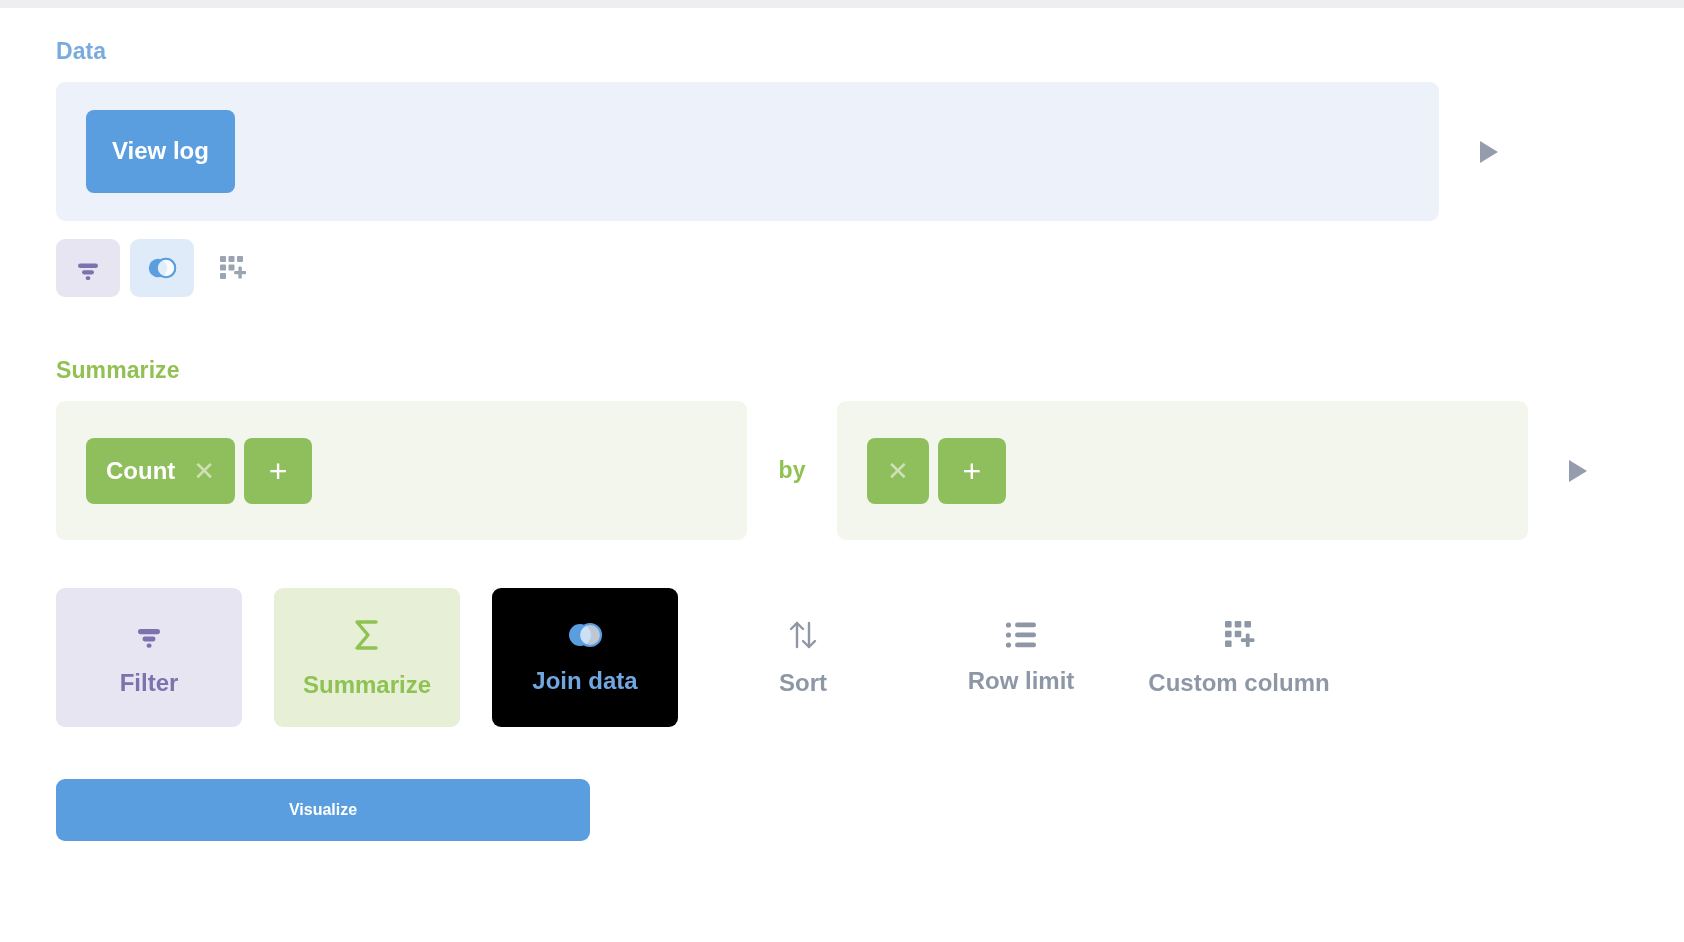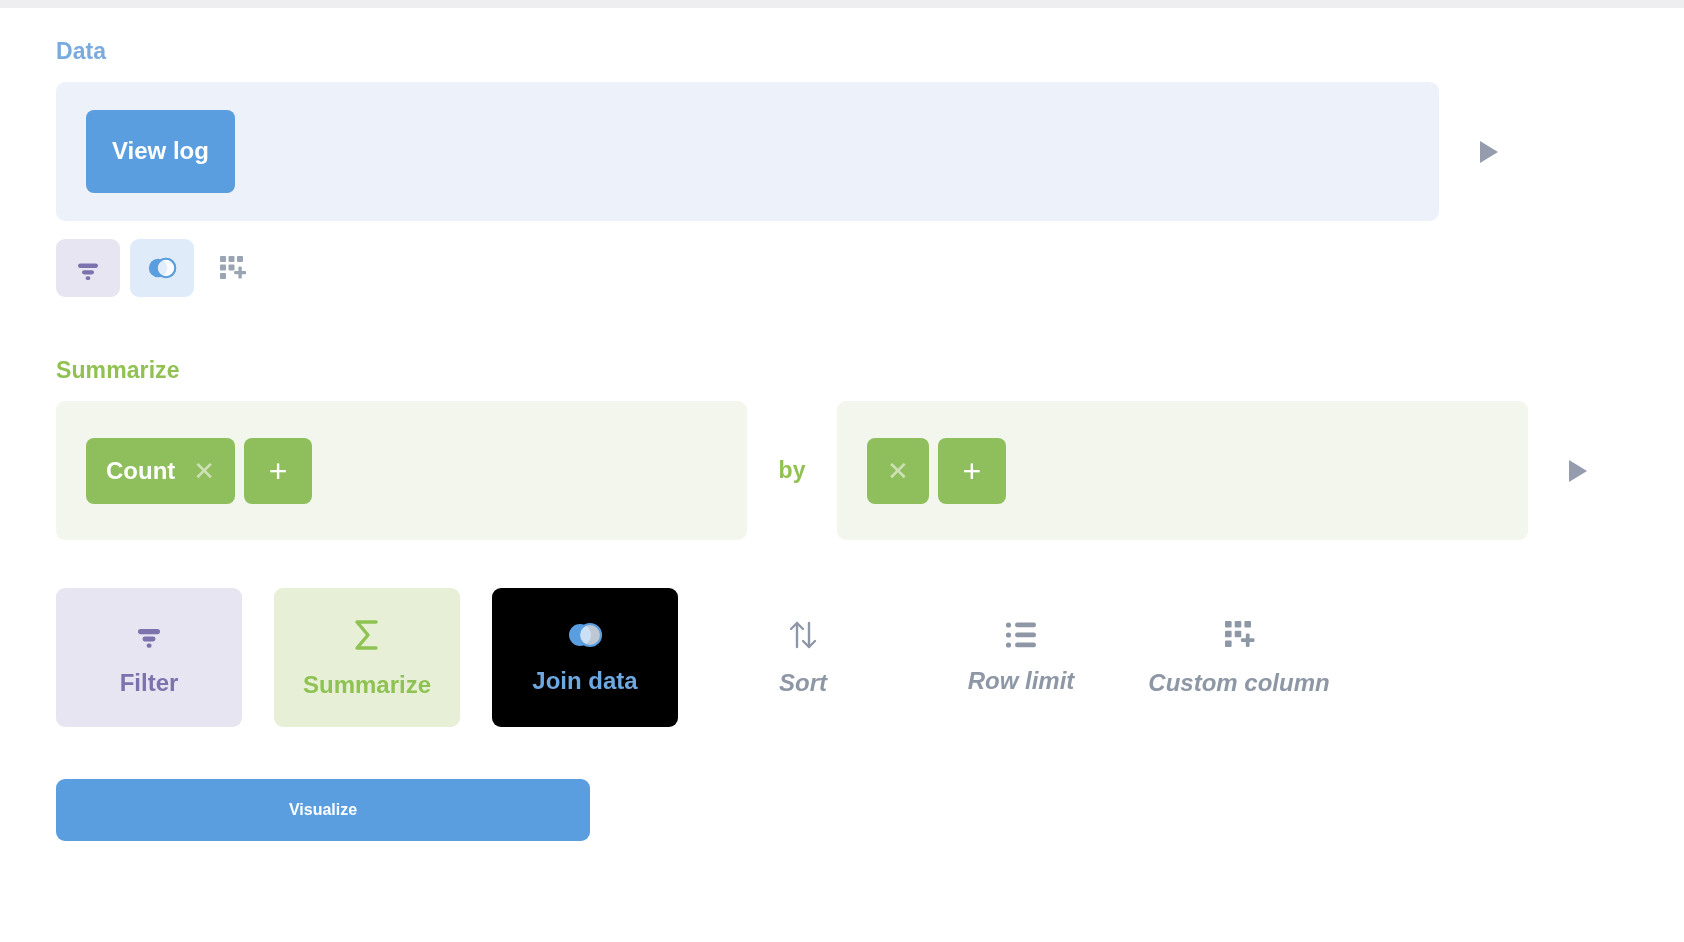--- a/index.html
+++ b/index.html
@@ -193,21 +193,21 @@
   .action-card .action-label {
     font-size: 24px;
     font-weight: bold;
   }
   .action-card.purple { background: #e6e5f1; }
   .action-card.purple .action-label { color: #7c72ad; }
   .action-card.green  { background: #e7f0d7; }
   .action-card.green  .action-label { color: #8ec252; }
   .action-card.blue   { background: #000000; }
   .action-card.blue   .action-label { color: #6fa8e0; }
-  .action-card.plain  { background: transparent; font-style: italic; }
+  .action-card.plain  { background: transparent; }
   .action-card.plain .action-label { color: #8e97a6; }
 
   .viz-row { margin-top: 52px; }
 
   .btn-visualize {
     background: #5a9ee0;
     color: #ffffff;
     border: none;
     border-radius: 9px;
     width: 534px;

